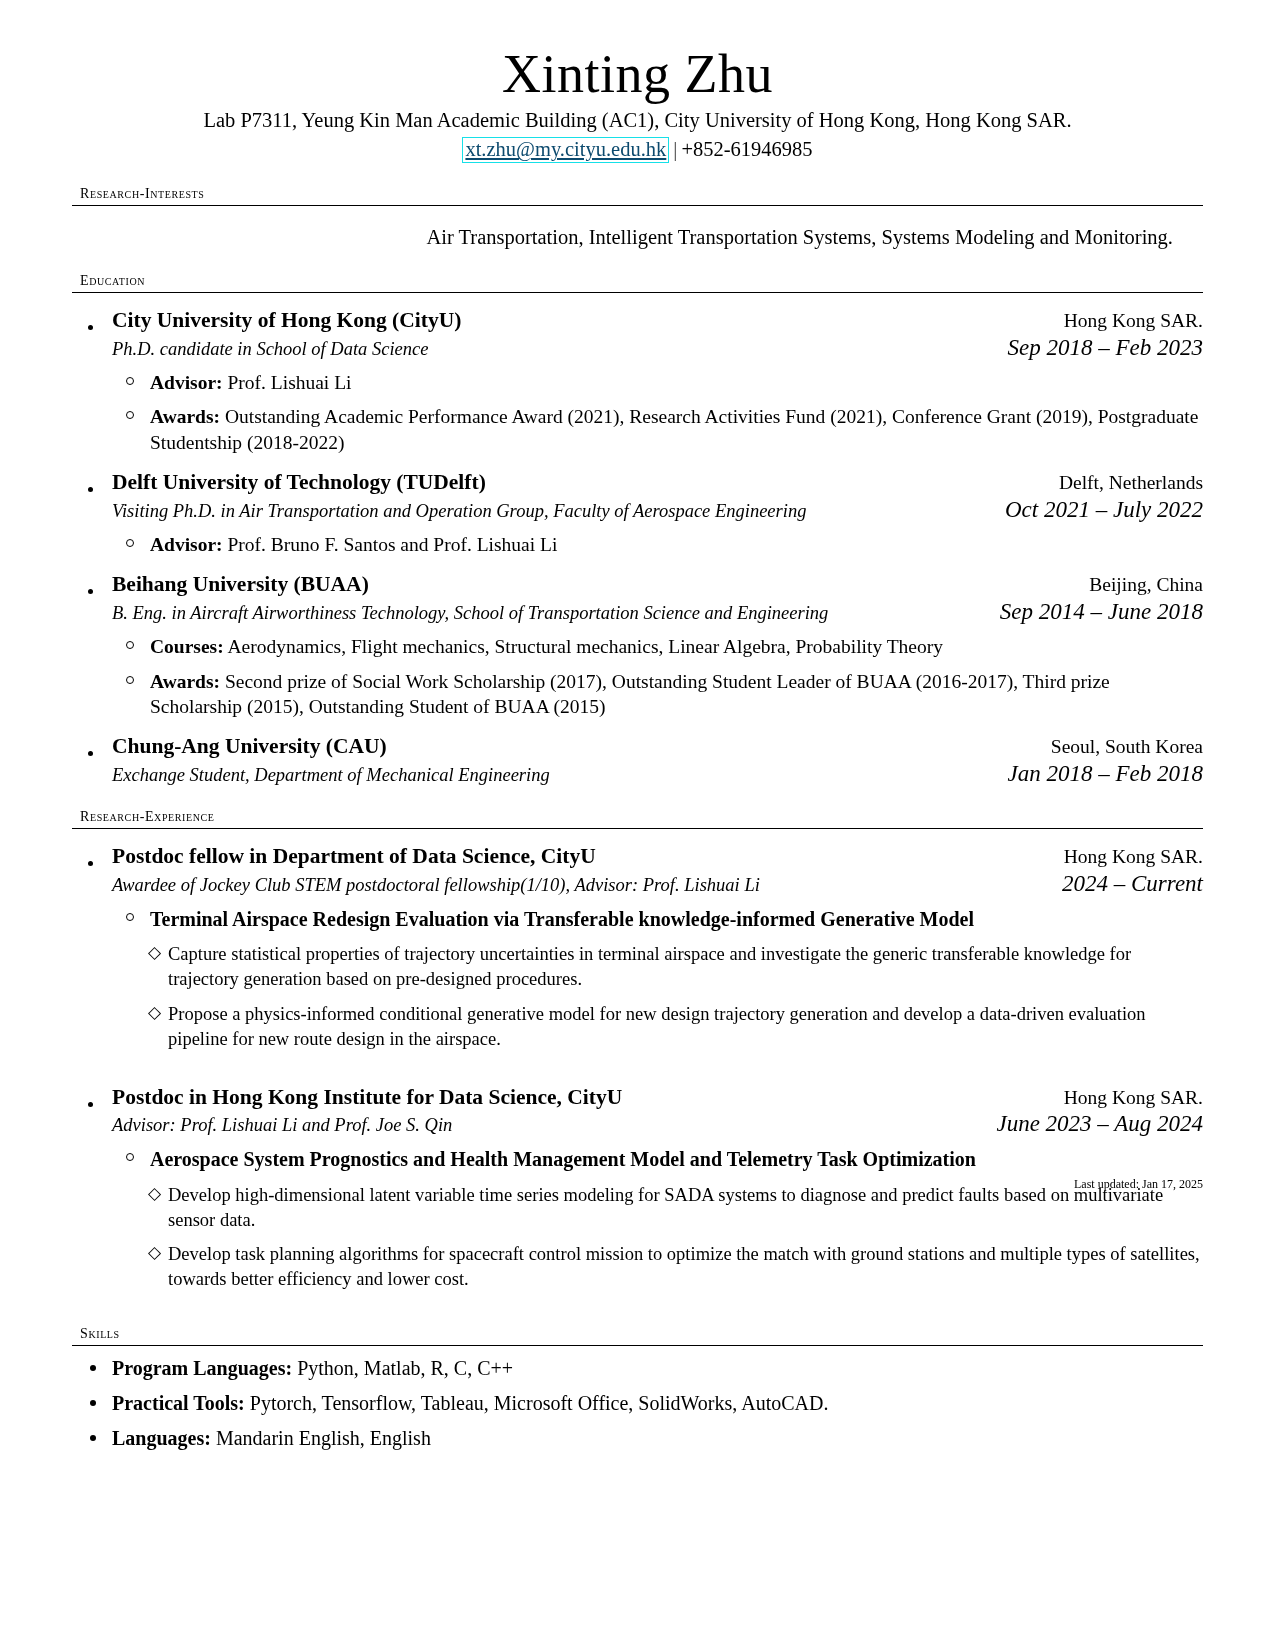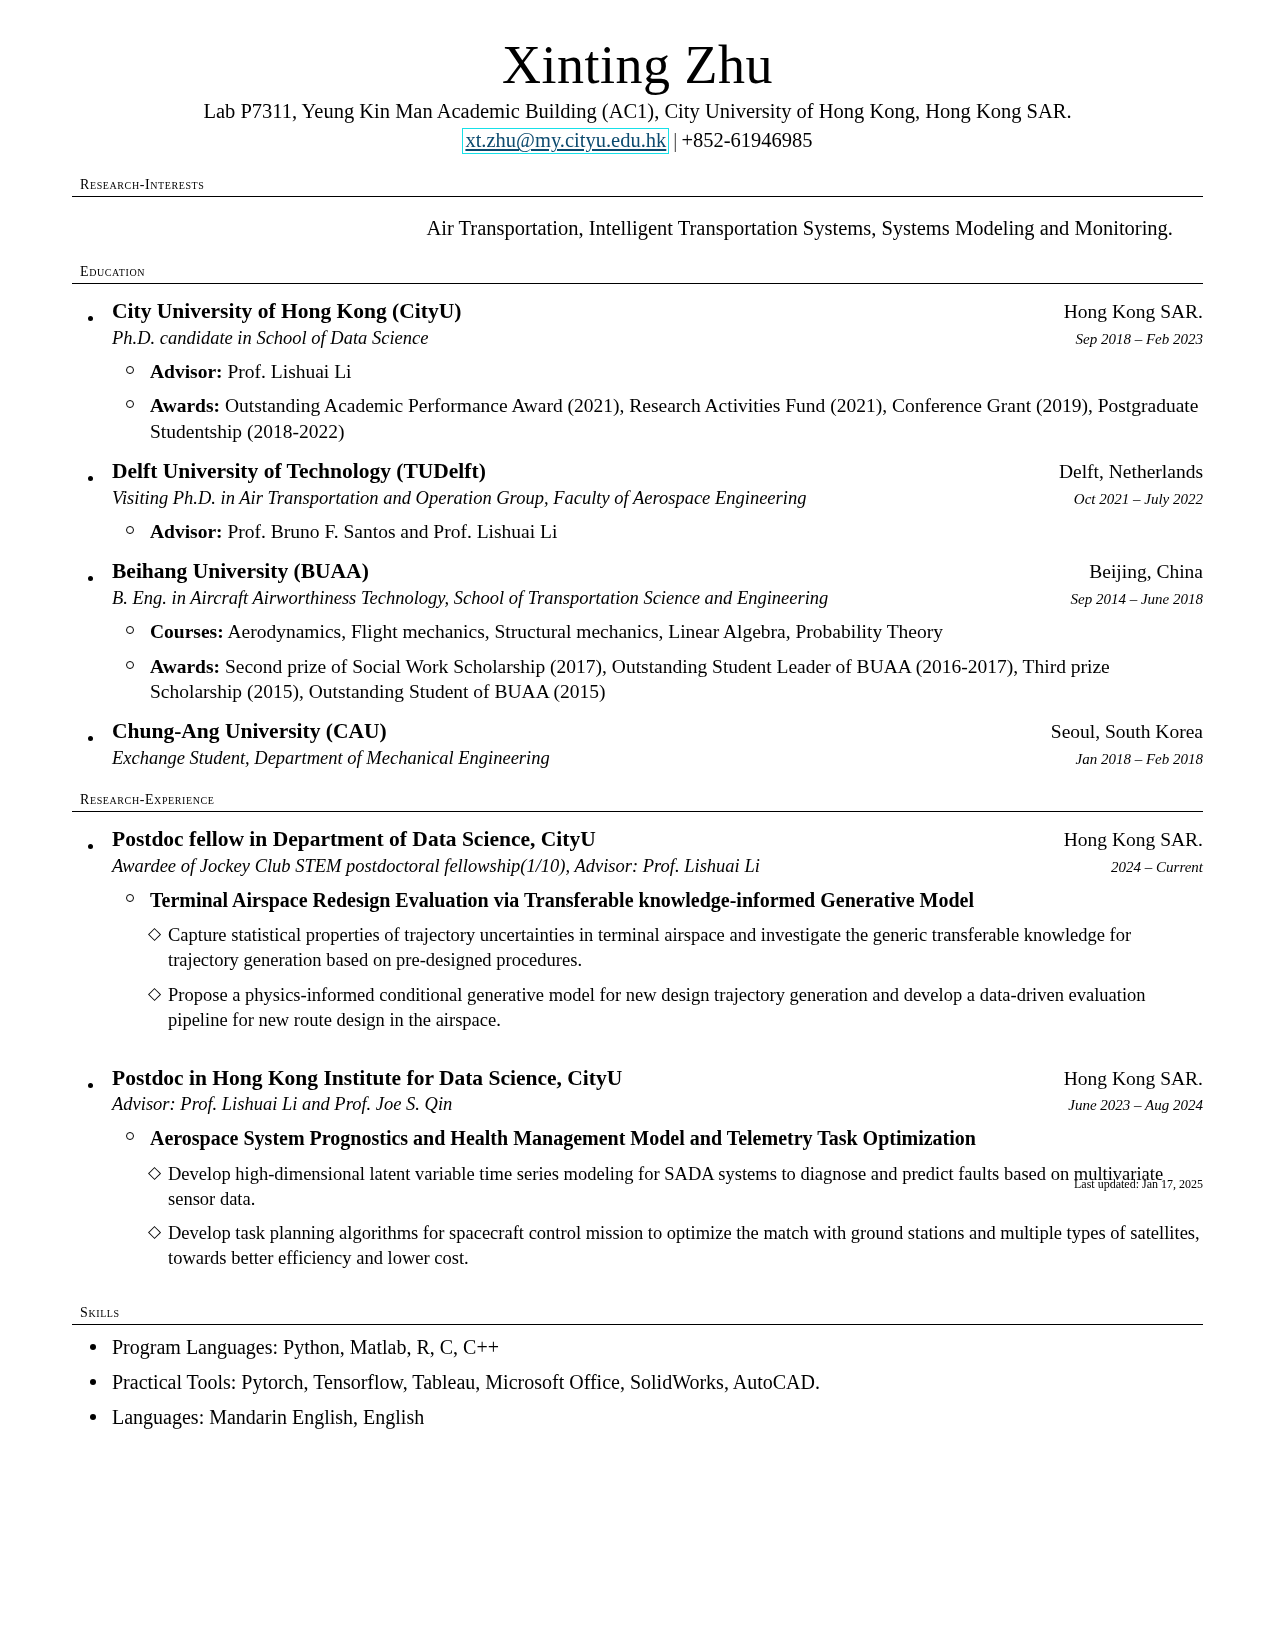--- a/index.html
+++ b/index.html
@@ -13,21 +13,21 @@
     height: 1650px;
     font-family: "Liberation Serif", "DejaVu Serif", serif;
     color: #000000;
     position: relative;
     overflow: hidden;
   }
   .page {
     box-sizing: border-box;
     width: 1275px;
     height: 1280px;
-    padding: 31px 72px 40px 72px;
+    padding: 40px 72px 40px 72px;
     position: relative;
   }
 
   
   .cv-name {
     text-align: center;
     font-size: 54px;
     line-height: 1.05;
     font-weight: normal;
     letter-spacing: 0.5px;
@@ -111,21 +111,21 @@
     text-align: right;
     white-space: nowrap;
     padding-left: 14px;
   }
   .entry-sub {
     font-size: 18.5px;
     font-style: italic;
     line-height: 1.3;
   }
   .entry-date {
-    font-size: 15px;
+    font-size: 23px;
     font-style: italic;
     text-align: right;
     white-space: nowrap;
     padding-left: 14px;
     margin-left: 13px;
   }
   .row-tight { margin-top: 1px; }
 
   
   .subitem {
@@ -178,21 +178,21 @@
   }
   .skill-item .bullet {
     position: absolute;
     left: 18px;
     top: 10px;
     width: 6px;
     height: 6px;
     background: #000;
     border-radius: 50%;
   }
-  .skill-label { font-weight: normal; }
+  .skill-label { font-weight: bold; }
 
   
   .footer {
     position: absolute;
     right: 72px;
     bottom: 88px;
     font-size: 12px;
     text-align: right;
   }
   .spacer-lg { height: 18px; }

